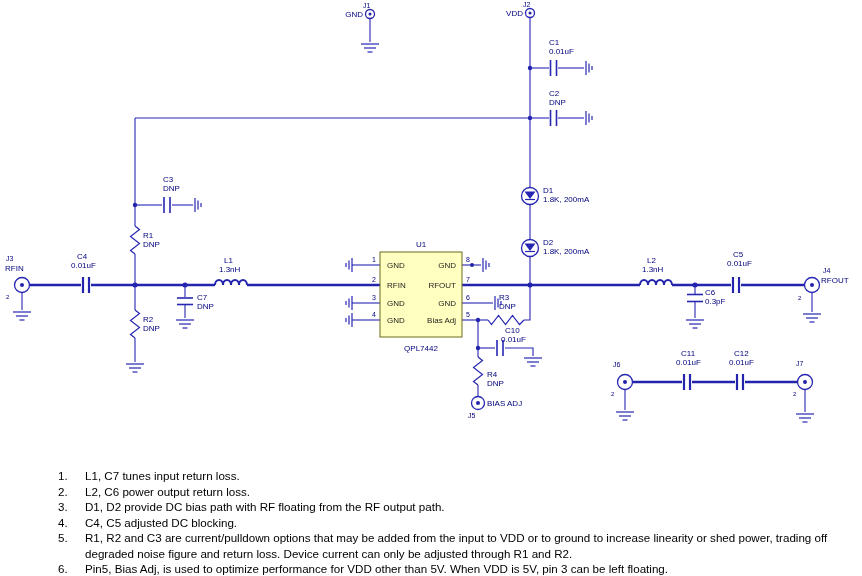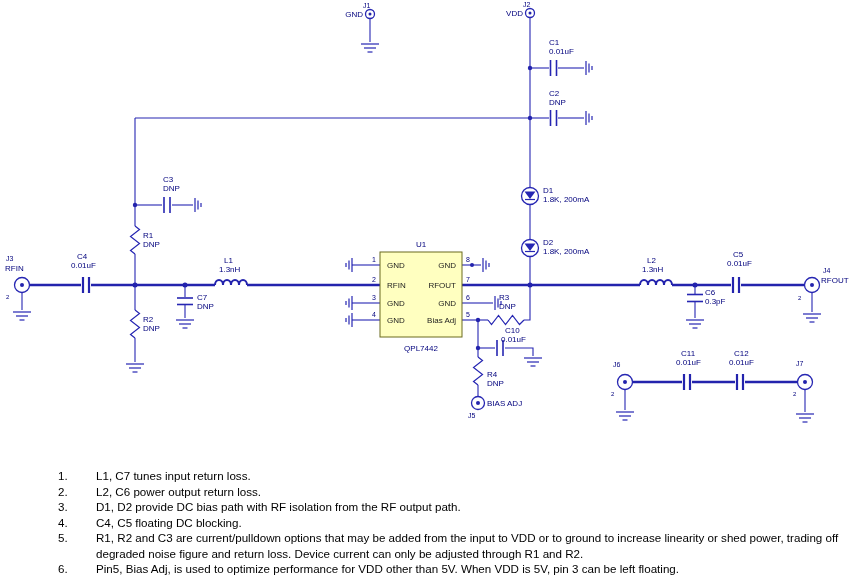--- a/index.html
+++ b/index.html
@@ -18,21 +18,21 @@
   .icbox{fill:#ffffc0;stroke:#6b6b1e;stroke-width:1;}
   text{font-family:"Liberation Sans",sans-serif;}
   .lbl{fill:#00007d;font-size:8px;}
   .lbl2{fill:#00007d;font-size:7px;}
   .pname{fill:#1c1c1c;font-size:8px;}
   .tiny{fill:#00007d;font-size:6px;}
   .notes{position:absolute;left:58px;top:468px;width:784px;color:#000;
          font-size:11.6px;line-height:15.5px;}
   .note-row{display:flex;}
   .note-num{width:27px;flex:0 0 27px;}
-  .note-text{flex:1;margin-left:11px;}
+  .note-text{flex:1;}
 </style>
 </head>
 <body>
 
 <div class="page">
 <svg width="862" height="462" viewBox="0 0 862 462">
 
   <g>
 
     <path class="w" d="M370,18 V42"></path>
@@ -380,25 +380,25 @@
   <div class="note-row">
     <span class="note-num">1.</span>
     <span class="note-text">L1, C7 tunes input return loss.</span>
   </div>
   <div class="note-row">
     <span class="note-num">2.</span>
     <span class="note-text">L2, C6 power output return loss.</span>
   </div>
   <div class="note-row">
     <span class="note-num">3.</span>
-    <span class="note-text">D1, D2 provide DC bias path with RF isolation from the RF output path.</span>
+    <span class="note-text">D1, D2 provide DC bias path with RF floating from the RF output path.</span>
   </div>
   <div class="note-row">
     <span class="note-num">4.</span>
-    <span class="note-text">C4, C5 floating DC blocking.</span>
+    <span class="note-text">C4, C5 adjusted DC blocking.</span>
   </div>
   <div class="note-row">
     <span class="note-num">5.</span>
     <span class="note-text">R1, R2 and C3 are current/pulldown options that may be added from the input to VDD or to ground to increase linearity or shed power, trading off degraded noise figure and return loss. Device current can only be adjusted through R1 and R2.</span>
   </div>
   <div class="note-row">
     <span class="note-num">6.</span>
     <span class="note-text">Pin5, Bias Adj, is used to optimize performance for VDD other than 5V. When VDD is 5V, pin 3 can be left floating.</span>
   </div>
 </div>

